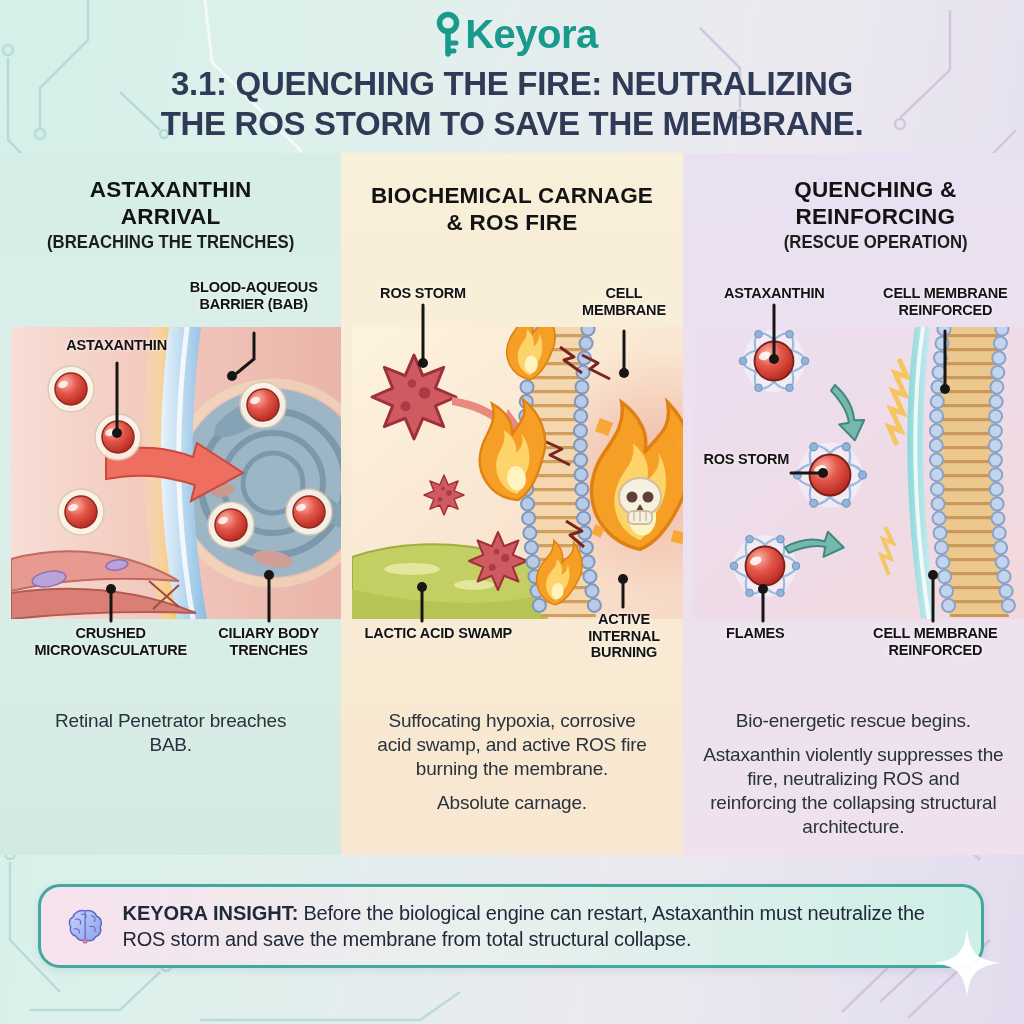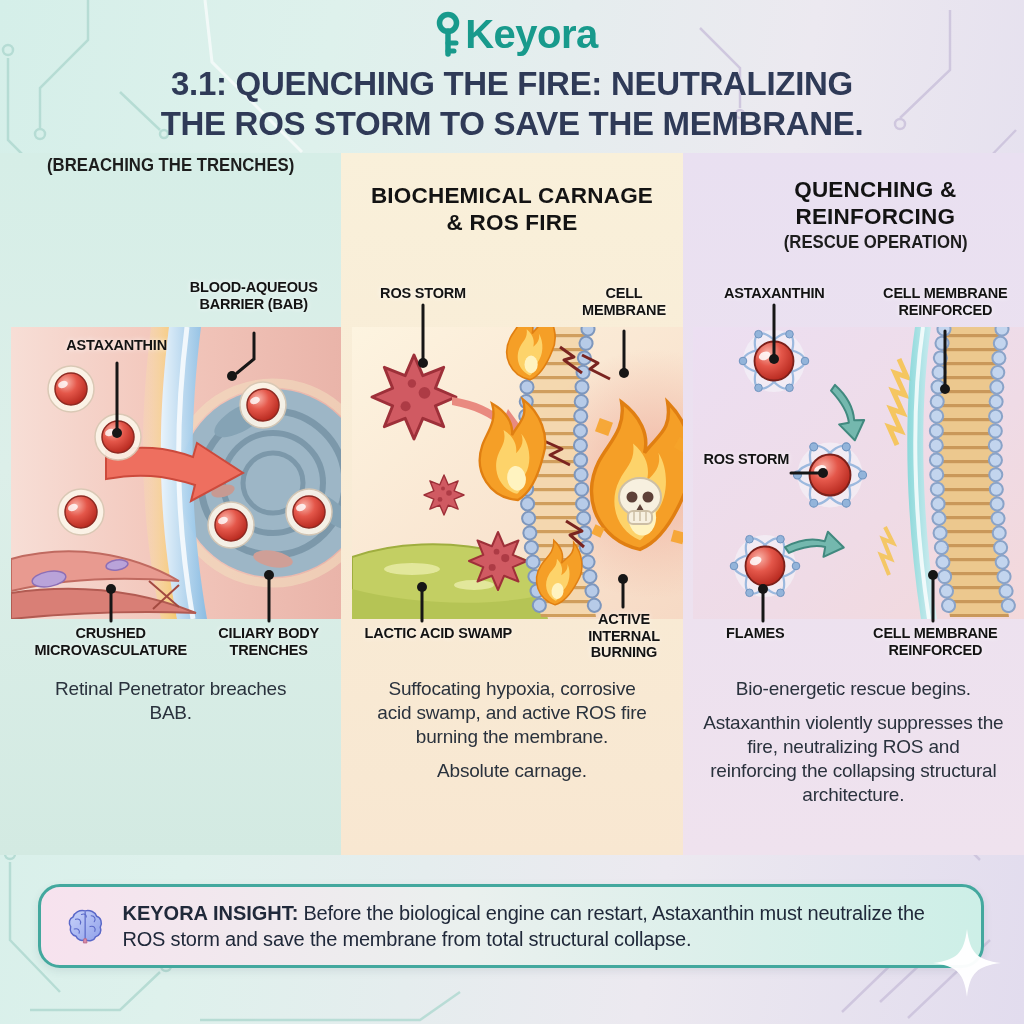--- a/index.html
+++ b/index.html
@@ -23,21 +23,21 @@
     color:#131313;letter-spacing:.2px;}
   .panel-1 h2{max-width:235px;}
   .panel-2 h2{max-width:295px;margin-top:30px;}
   .panel-3 h2{max-width:245px;}
   .subheading{min-height:26px;text-align:center;font-size:18px;font-weight:700;color:#1d1d1d;
     margin-top:2px;transform:scaleX(.93);}
   .figure{position:absolute;top:106px;left:50%;transform:translateX(-50%);width:320px;height:424px;}
   .figure svg{position:absolute;inset:0;}
   .fig-label{position:absolute;z-index:2;font-size:14.5px;font-weight:700;line-height:1.14;
     color:#131313;text-align:center;letter-spacing:-.2px;text-shadow:0 0 5px rgba(255,255,255,.85);}
-  .body{position:absolute;top:524px;left:10px;right:10px;text-align:center;}
+  .body{position:absolute;top:556px;left:10px;right:10px;text-align:center;}
   .body p{max-width:272px;margin:0 auto 10px;font-size:19px;line-height:1.26;color:#2a323d;letter-spacing:-.2px;}
   .panel-3 .body p{max-width:302px;}
   
   .insight{position:absolute;left:38px;right:40px;top:884px;height:84px;z-index:2;
     border:3px solid #43a89e;border-radius:22px;display:flex;align-items:center;gap:18px;
     padding:12px 26px;box-sizing:border-box;
     background:linear-gradient(90deg,#f7e2ee 0%,#eaf0ee 45%,#cdefe7 100%);
     box-shadow:0 3px 8px rgba(40,70,90,.10);}
   .insight-text{margin:0;font-size:20px;line-height:1.32;color:#20293a;letter-spacing:-.2px;}
   .insight-text strong{font-weight:700;margin-right:5px;letter-spacing:0;}
@@ -97,20 +97,21 @@
       </div>
       <h1 class="title">
         <span style="display:block">3.1: QUENCHING THE FIRE: NEUTRALIZING</span>
         <span style="display:block">THE ROS STORM TO SAVE THE MEMBRANE.</span>
       </h1>
     </header>
 
     <main class="panels">
 
       <section class="panel panel-1">
+        <h2>ASTAXANTHIN ARRIVAL</h2>
         <div class="subheading">(BREACHING THE TRENCHES)</div>
 
         <div class="figure">
           <svg width="341" height="424" viewBox="0 0 341 424">
             <defs>
               <radialGradient id="redg" cx="35%" cy="30%" r="75%">
                 <stop offset="0%" stop-color="#f9b3a8"></stop>
                   <stop offset="45%" stop-color="#e4574a"></stop>
                   <stop offset="100%" stop-color="#b5271d"></stop>
               </radialGradient>

